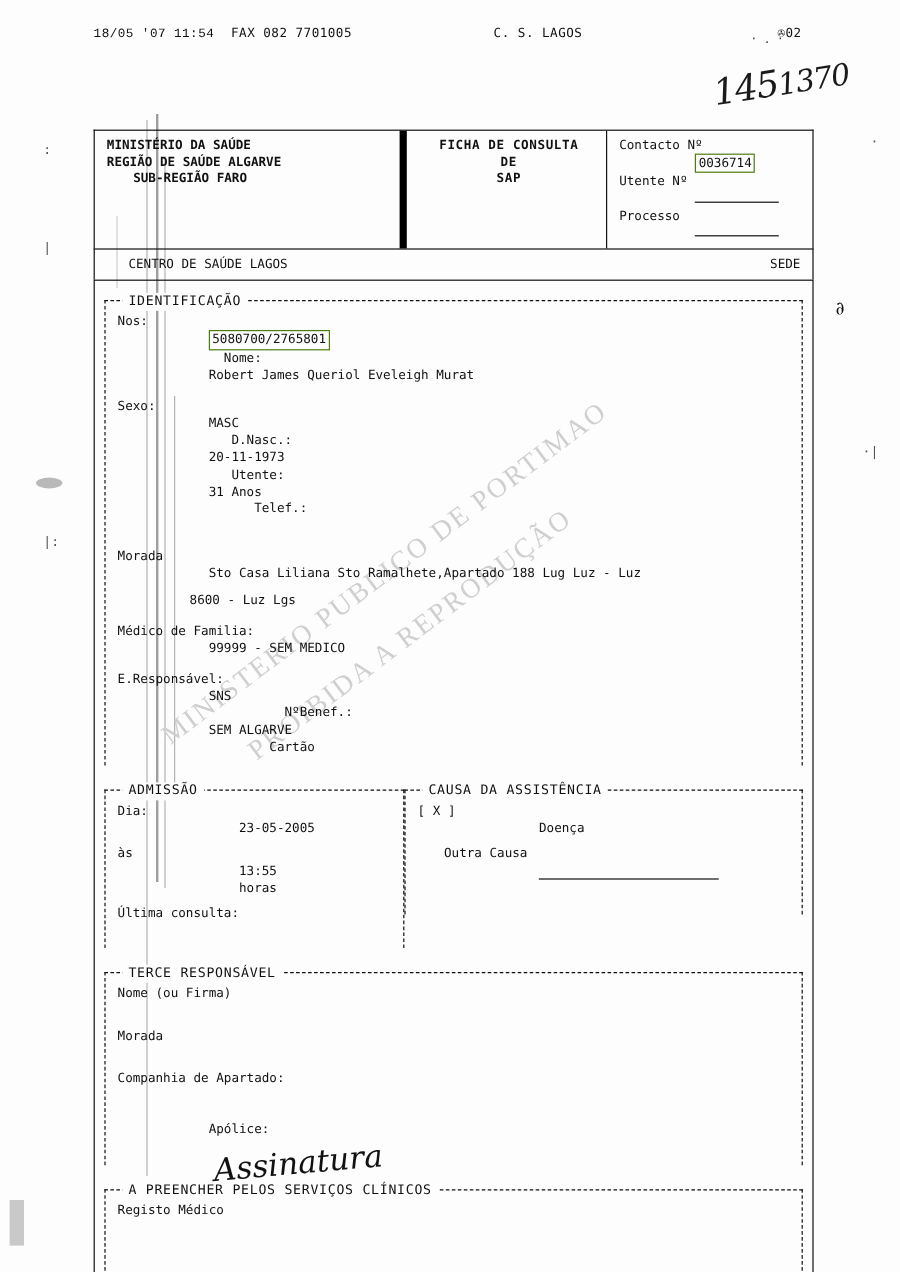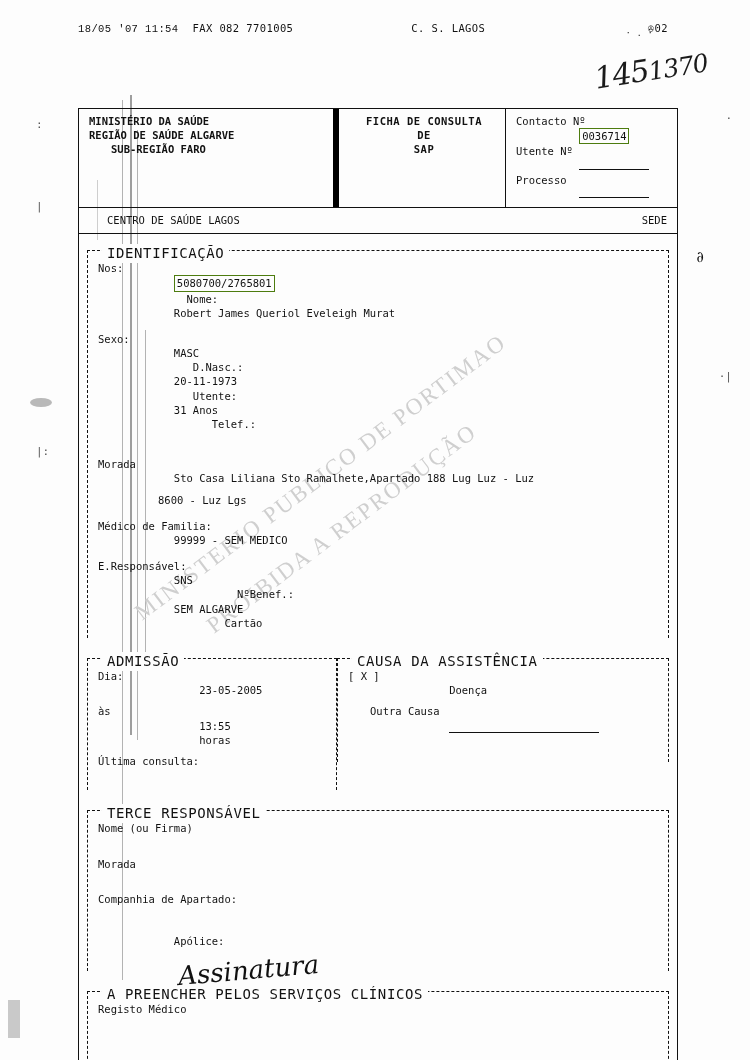--- a/index.html
+++ b/index.html
@@ -112,21 +112,21 @@
   .sect {
     position: relative;
     margin: 0 8px;
     padding: 6px 0 4px 0;
   }
   .sect-title {
     position: absolute;
     top: -7px; left: 14px;
     background: #fdfdfd;
     padding: 0 5px;
-    font-size: 14px;
+    font-size: 11px;
     letter-spacing: 0.6px;
   }
   .dashed-frame {
     border: 1px dashed #111;
     border-bottom: none;
     position: relative;
     margin-top: 10px;
     padding: 10px 10px 6px 10px;
   }
   .line-row { margin: 0 0 7px 0; white-space: pre; }

